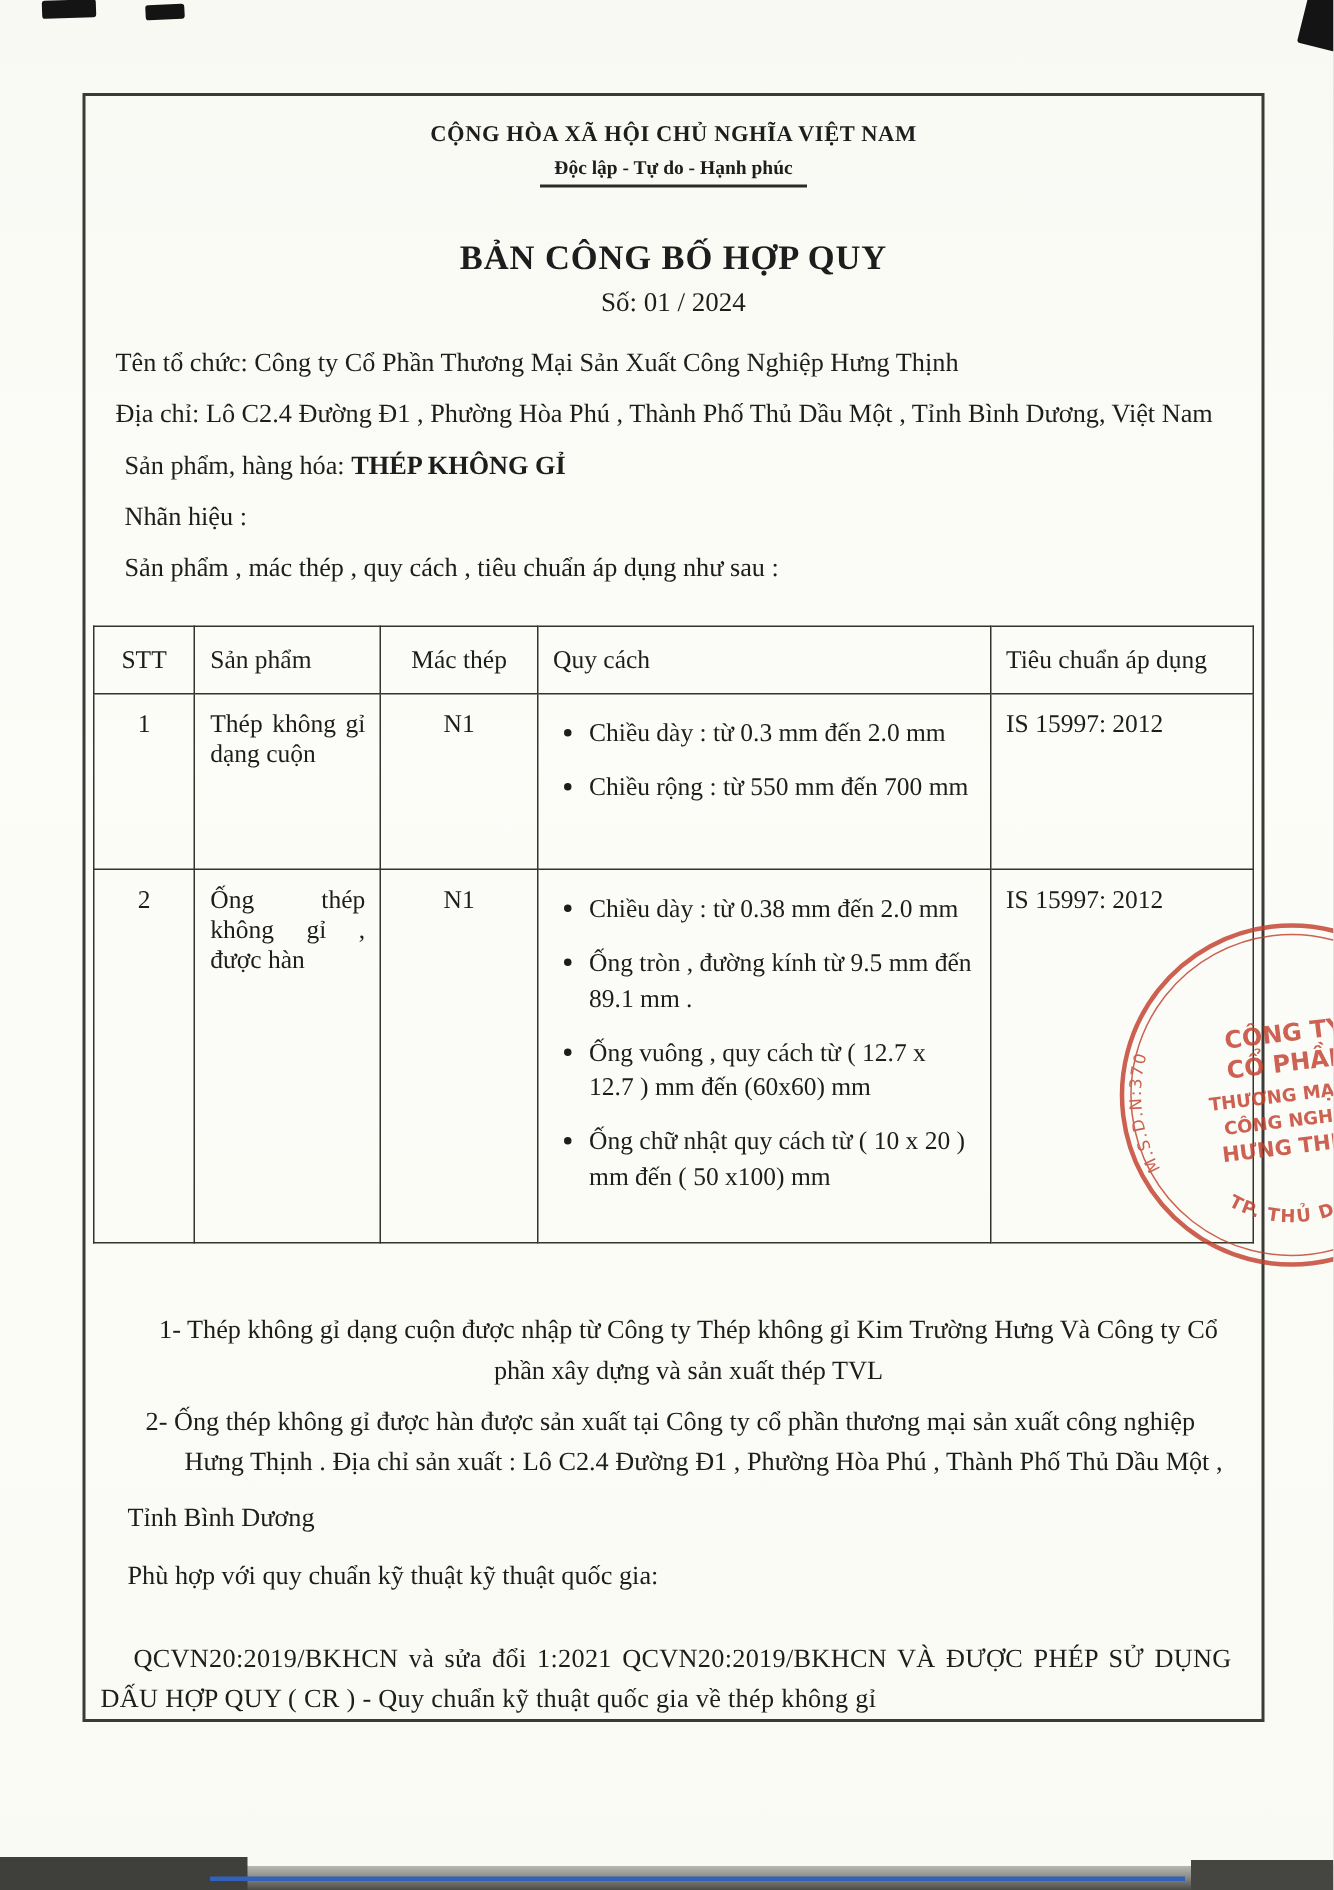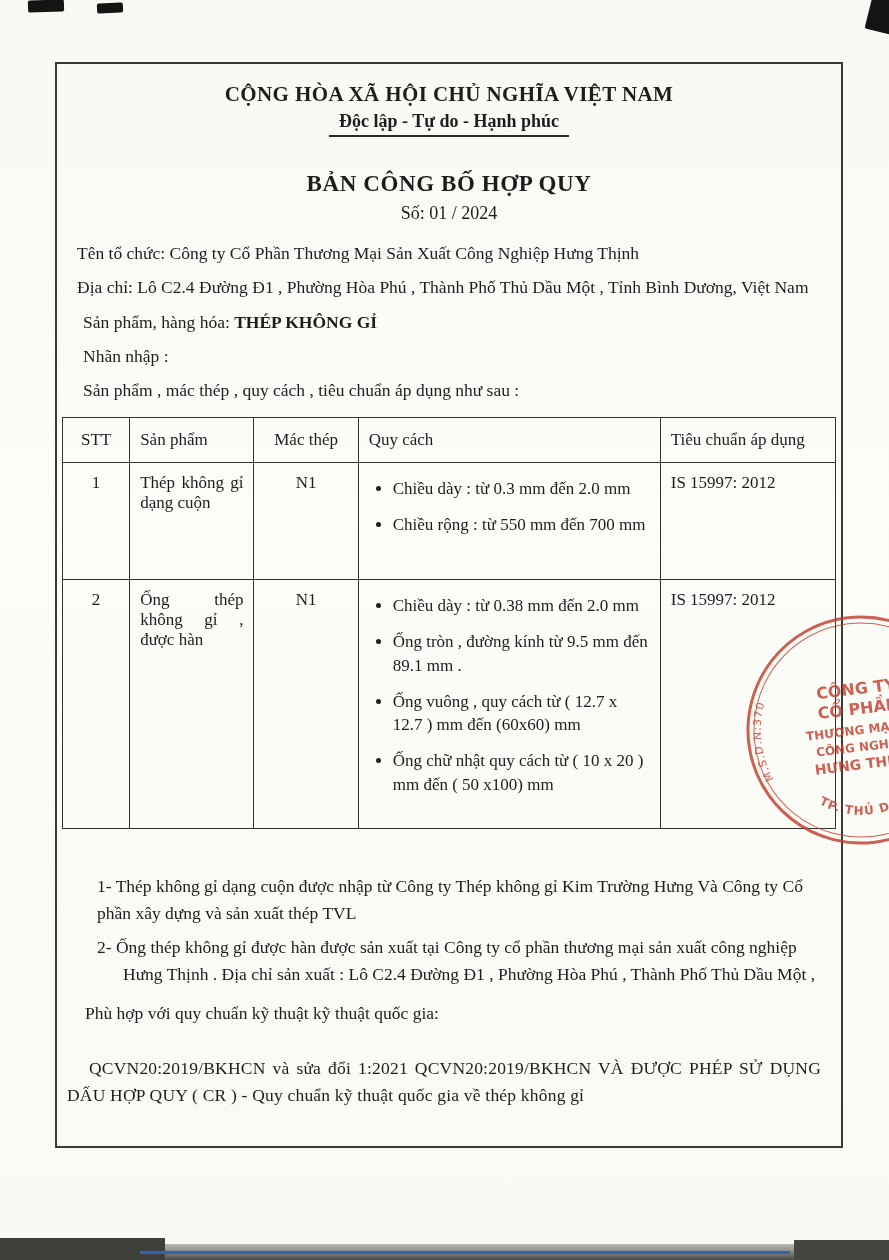--- a/index.html
+++ b/index.html
@@ -29,38 +29,38 @@
   .scan-corner-r{position:absolute;right:0;bottom:0;width:95px;height:20px;background:#454542;}
 
   
   .frame{
     position:absolute;left:55px;top:62px;width:788px;height:1086px;
     border:2px solid #3a3a36;box-sizing:border-box;
     padding:12px 20px 0 20px;
   }
 
   .center{text-align:center;}
-  .nat-header{font-size:21px;font-weight:bold;letter-spacing:.4px;margin:6px 0 4px;}
+  .nat-header{font-size:15px;font-weight:bold;letter-spacing:.4px;margin:6px 0 4px;}
   .motto-wrap{margin:2px 0 0;}
   .motto{
-    display:inline-block;font-size:18px;font-weight:bold;
+    display:inline-block;font-size:13px;font-weight:bold;
     border-bottom:2px solid #2a2a2a;padding:0 10px 3px;
   }
   .doc-title{font-size:23px;font-weight:bold;letter-spacing:.6px;margin:34px 0 6px;}
   .doc-number{font-size:18px;margin:4px 0 16px;}
 
   .para{font-size:17.5px;line-height:1.5;margin:8px 0;}
   .para.indent-sm{margin-left:6px;}
   .bold{font-weight:bold;}
 
   
   table.spec{
     border-collapse:collapse;
     width:774px;
-    margin:14px 0 0 -15px;
+    margin:26px 0 0 -15px;
     font-size:17px;
     padding-left:16px;
   }
   table.spec th, table.spec td{
     border:1.6px solid #34342f;
     padding:10px 10px;
     vertical-align:top;
     text-align:left;
   }
   table.spec th{font-weight:normal;padding:12px 10px;}
@@ -73,21 +73,21 @@
   td.col-grade{text-align:center;padding-top:14px;}
   td.col-std{padding-top:14px;}
   ul.bullets{margin:4px 0 6px;padding-left:24px;}
   ul.bullets li{margin:0 0 12px;line-height:1.4;}
   tr.row-1 td{height:96px;}
   tr.row-2 td{height:228px;}
 
   
   .notes{margin-top:44px;}
   .note{font-size:17.5px;line-height:1.55;margin:6px 0;}
-  .note-1{margin-left:20px;}
+  .note-1{margin-left:20px;text-align:center;}
   .note-2{margin-left:20px;padding-left:26px;text-indent:-26px;}
   .note-3{margin-left:8px;margin-top:10px;}
   .note-4{margin-left:8px;margin-top:12px;}
   .note-5{margin-left:-10px;margin-top:28px;text-align:justify;text-indent:22px;letter-spacing:.2px;}
 
   
   .stamp{
     position:absolute;left:741px;top:610px;
     color:#c2402e;opacity:.82;
     transform:rotate(-7deg);
@@ -109,21 +109,21 @@
     <div class="center motto-wrap">
       <span class="motto">Độc lập - Tự do - Hạnh phúc</span>
     </div>
 
     <div class="center doc-title">BẢN CÔNG BỐ HỢP QUY</div>
     <div class="center doc-number">Số: 01 / 2024</div>
 
     <p class="para">Tên tổ chức: Công ty Cổ Phần Thương Mại Sản Xuất Công Nghiệp Hưng Thịnh</p>
     <p class="para">Địa chỉ: Lô C2.4 Đường Đ1 , Phường Hòa Phú , Thành Phố Thủ Dầu Một , Tỉnh Bình Dương, Việt Nam</p>
     <p class="para indent-sm"><span>Sản phẩm, hàng hóa: </span><span class="bold">THÉP KHÔNG GỈ</span></p>
-    <p class="para indent-sm">Nhãn nhập :</p>
+    <p class="para indent-sm">Nhãn hiệu :</p>
     <p class="para indent-sm">Sản phẩm , mác thép , quy cách , tiêu chuẩn áp dụng như sau :</p>
 
     <table class="spec">
       <thead>
         <tr>
           <th class="col-stt">STT</th>
           <th class="col-product">Sản phẩm</th>
           <th class="col-grade">Mác thép</th>
           <th class="col-spec">Quy cách</th>
           <th class="col-std">Tiêu chuẩn áp dụng</th>
@@ -155,20 +155,21 @@
             </ul>
           </td>
           <td class="col-std">IS 15997: 2012</td>
         </tr>
       </tbody>
     </table>
 
     <div class="notes">
       <p class="note note-1">1- Thép không gỉ dạng cuộn được nhập từ Công ty Thép không gỉ Kim Trường Hưng Và Công ty Cổ phần xây dựng và sản xuất thép TVL</p>
       <p class="note note-2">2- Ống thép không gỉ được hàn được sản xuất tại Công ty cổ phần thương mại sản xuất công nghiệp Hưng Thịnh . Địa chỉ sản xuất : Lô C2.4 Đường Đ1 , Phường Hòa Phú , Thành Phố Thủ Dầu Một ,</p>
+      <p class="note note-3">Tỉnh Bình Dương</p>
       <p class="note note-4">Phù hợp với quy chuẩn kỹ thuật kỹ thuật quốc gia:</p>
       <p class="note note-5">QCVN20:2019/BKHCN và sửa đổi 1:2021 QCVN20:2019/BKHCN VÀ ĐƯỢC PHÉP SỬ DỤNG DẤU HỢP QUY ( CR ) -  Quy chuẩn kỹ thuật quốc gia về thép không gỉ</p>
     </div>
 
   </div>
 
   <svg class="stamp" width="240" height="240" viewBox="0 0 240 240">
     <circle cx="120" cy="120" r="113" fill="none" stroke="currentColor" stroke-width="3"></circle>
     <circle cx="120" cy="120" r="107" fill="none" stroke="currentColor" stroke-width="1"></circle>
     <defs>

